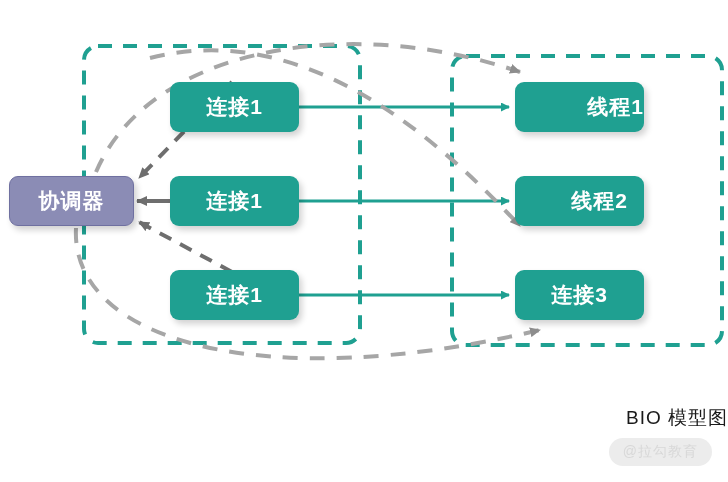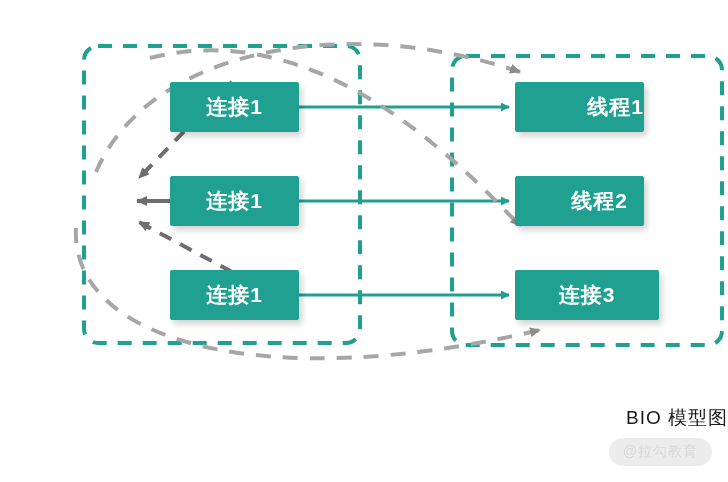--- a/index.html
+++ b/index.html
@@ -22,21 +22,21 @@
     left: 0;
     top: 0;
     width: 728px;
     height: 482px;
   }
   .node {
     position: absolute;
     display: flex;
     align-items: center;
     justify-content: center;
-    border-radius: 2px;
+    border-radius: 9px;
     color: #ffffff;
     font-size: 21px;
     font-weight: bold;
     letter-spacing: 1px;
     box-shadow: 3px 4px 6px rgba(0,0,0,0.18);
     box-sizing: border-box;
   }
   .node.teal {
     background: #1fa091;
   }
@@ -98,38 +98,41 @@
 
     <line x1="232" y1="272" x2="139" y2="222" stroke="#6e6e6e" stroke-width="4" stroke-dasharray="13 10" marker-end="url(#arrow-gray)"></line>
 
     <path d="M 96,172 C 150,46 350,14 520,72" fill="none" stroke="#a6a6a6" stroke-width="4" stroke-dasharray="15 12" marker-end="url(#arrow-gray-light)"></path>
 
     <path d="M 150,58 C 300,20 430,130 520,226" fill="none" stroke="#a6a6a6" stroke-width="4" stroke-dasharray="15 12" marker-end="url(#arrow-gray-light)"></path>
 
     <path d="M 76,228 C 70,340 260,396 540,330" fill="none" stroke="#a6a6a6" stroke-width="4" stroke-dasharray="15 12" marker-end="url(#arrow-gray-light)"></path>
   </svg>
 
+  <div class="node purple" style="left:9px; top:176px; width:125px; height:50px;">
+    <span>协调器</span>
+  </div>
 
   <div class="node teal" style="left:170px; top:82px; width:129px; height:50px;">
     <span>连接1</span>
   </div>
   <div class="node teal" style="left:170px; top:176px; width:129px; height:50px;">
     <span>连接1</span>
   </div>
   <div class="node teal" style="left:170px; top:270px; width:129px; height:50px;">
     <span>连接1</span>
   </div>
 
   <div class="node teal" style="left:515px; top:82px; width:129px; height:50px;justify-content:flex-end;">
     <span>线程1</span>
   </div>
   <div class="node teal" style="left:515px; top:176px; width:129px; height:50px;padding-left:40px;">
     <span>线程2</span>
   </div>
-  <div class="node teal" style="left:515px; top:270px; width:144px; height:50px;">
+  <div class="node teal" style="left:515px; top:270px; width:129px; height:50px;">
     <span>连接3</span>
   </div>
 
   <div class="caption">BIO 模型图</div>
 
   <div class="watermark">@拉勾教育</div>
 
 </div>
 
 </body></html>

